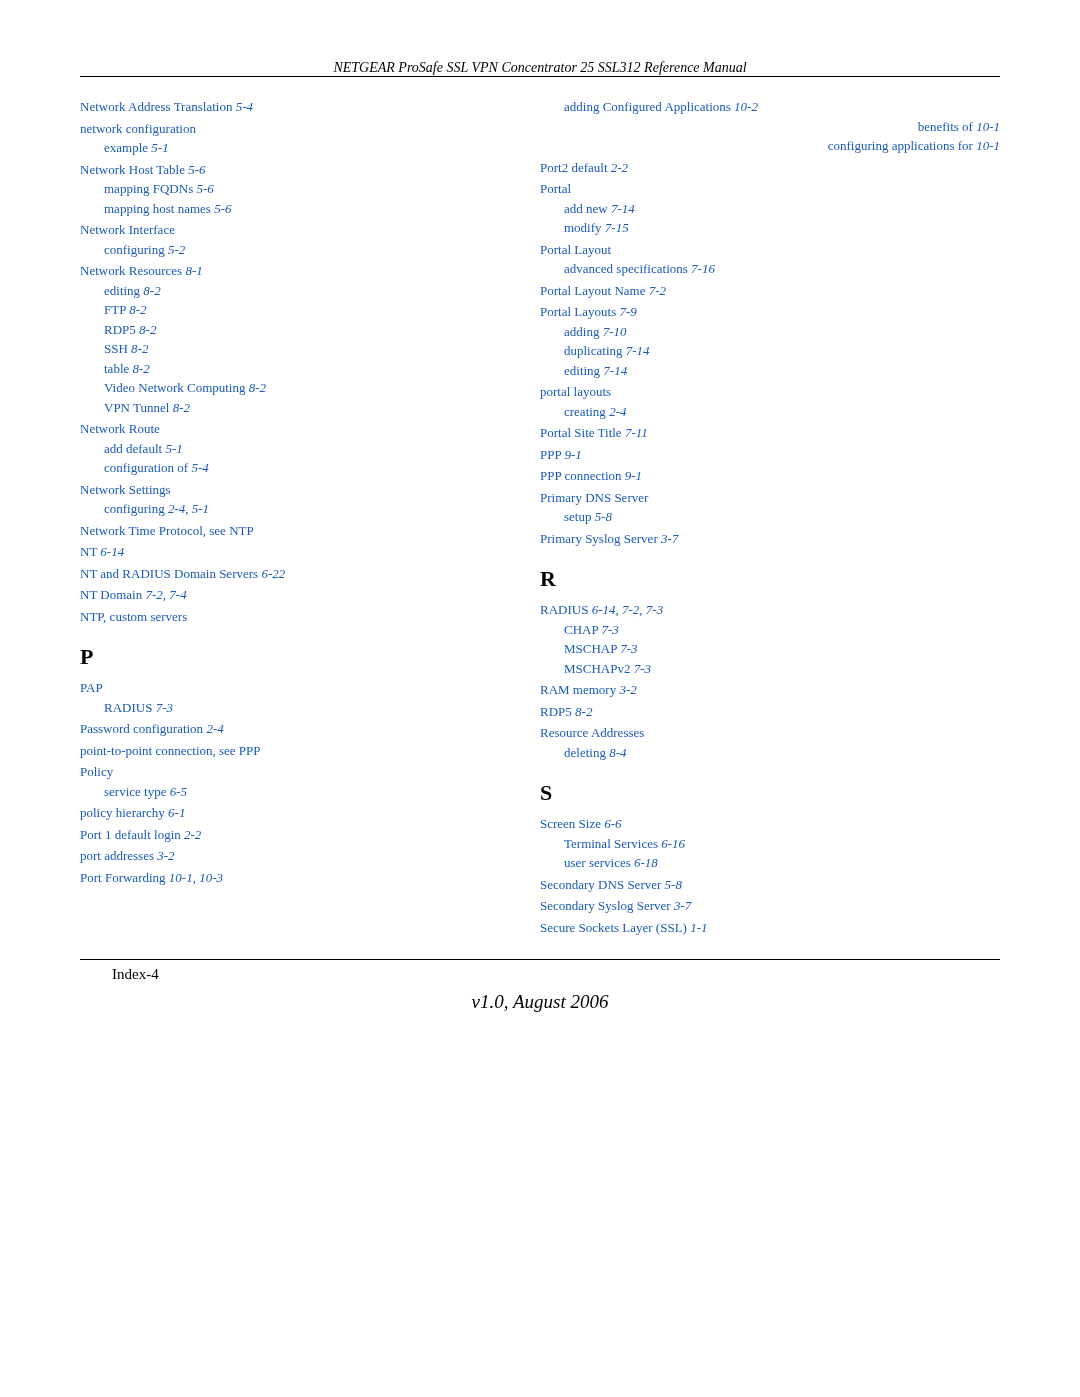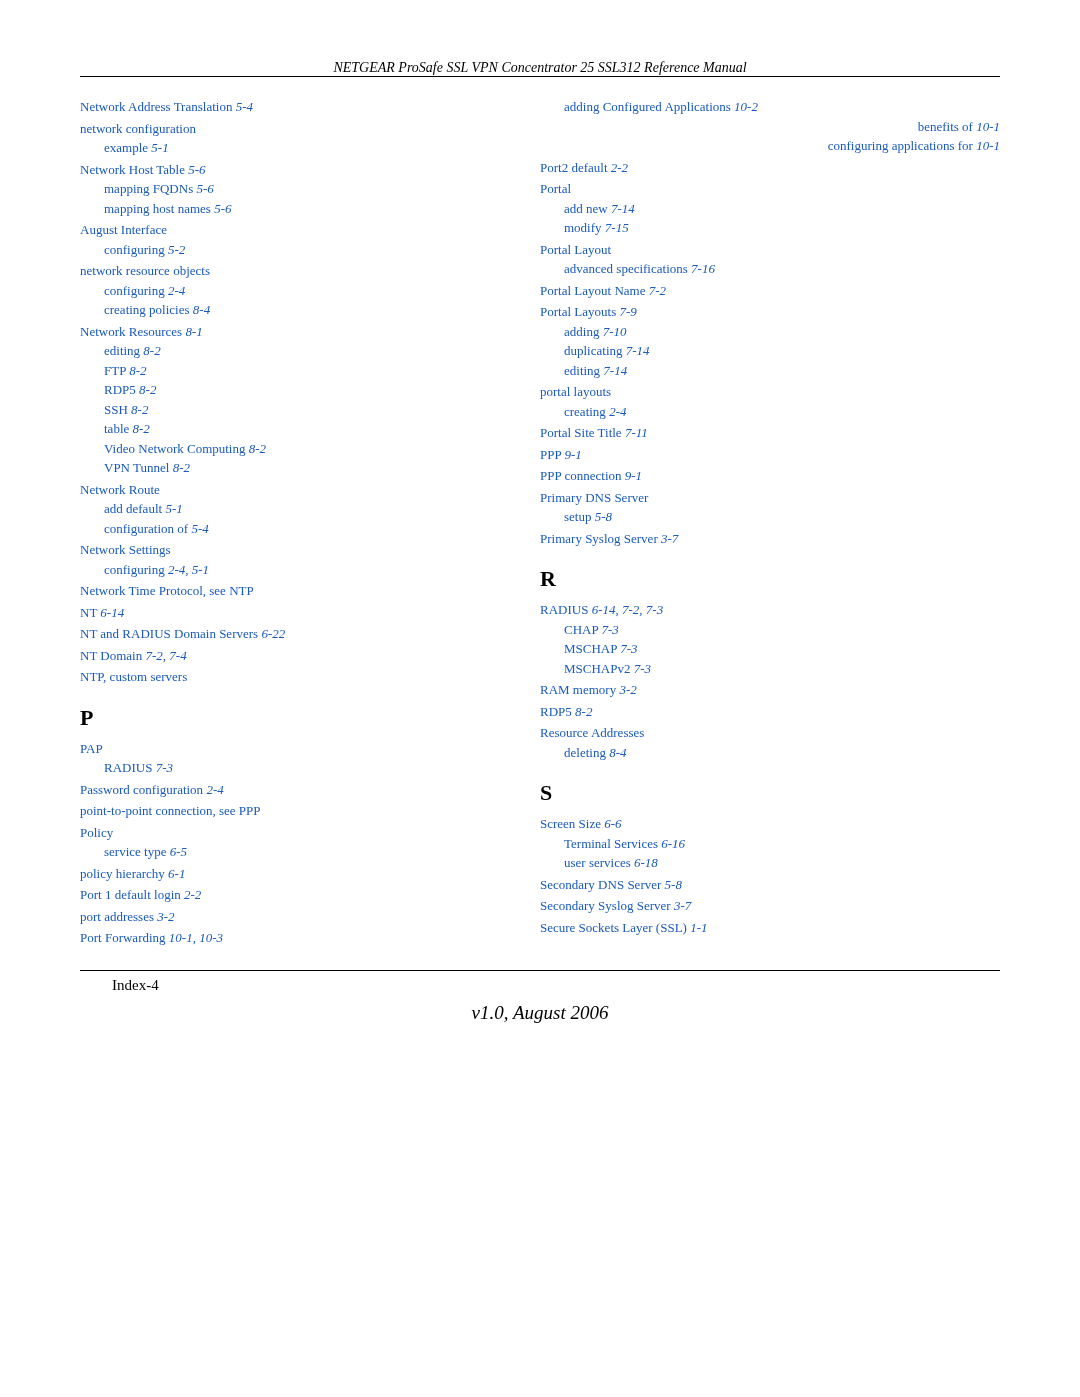--- a/index.html
+++ b/index.html
@@ -99,27 +99,22 @@
       <div class="index-entry">
         <span class="entry-main link">network configuration</span>
         <span class="entry-sub link">example <span class="italic">5-1</span></span>
       </div>
       <div class="index-entry">
         <span class="entry-main link">Network Host Table <span class="italic">5-6</span></span>
         <span class="entry-sub link">mapping FQDNs <span class="italic">5-6</span></span>
         <span class="entry-sub link">mapping host names <span class="italic">5-6</span></span>
       </div>
       <div class="index-entry">
-        <span class="entry-main link">August Interface</span>
+        <span class="entry-main link">Network Interface</span>
         <span class="entry-sub link">configuring <span class="italic">5-2</span></span>
-      </div>
-      <div class="index-entry">
-        <span class="entry-main link">network resource objects</span>
-        <span class="entry-sub link">configuring <span class="italic">2-4</span></span>
-        <span class="entry-sub link">creating policies <span class="italic">8-4</span></span>
       </div>
       <div class="index-entry">
         <span class="entry-main link">Network Resources <span class="italic">8-1</span></span>
         <span class="entry-sub link">editing <span class="italic">8-2</span></span>
         <span class="entry-sub link">FTP <span class="italic">8-2</span></span>
         <span class="entry-sub link">RDP5 <span class="italic">8-2</span></span>
         <span class="entry-sub link">SSH <span class="italic">8-2</span></span>
         <span class="entry-sub link">table <span class="italic">8-2</span></span>
         <span class="entry-sub link">Video Network Computing <span class="italic">8-2</span></span>
         <span class="entry-sub link">VPN Tunnel <span class="italic">8-2</span></span>

